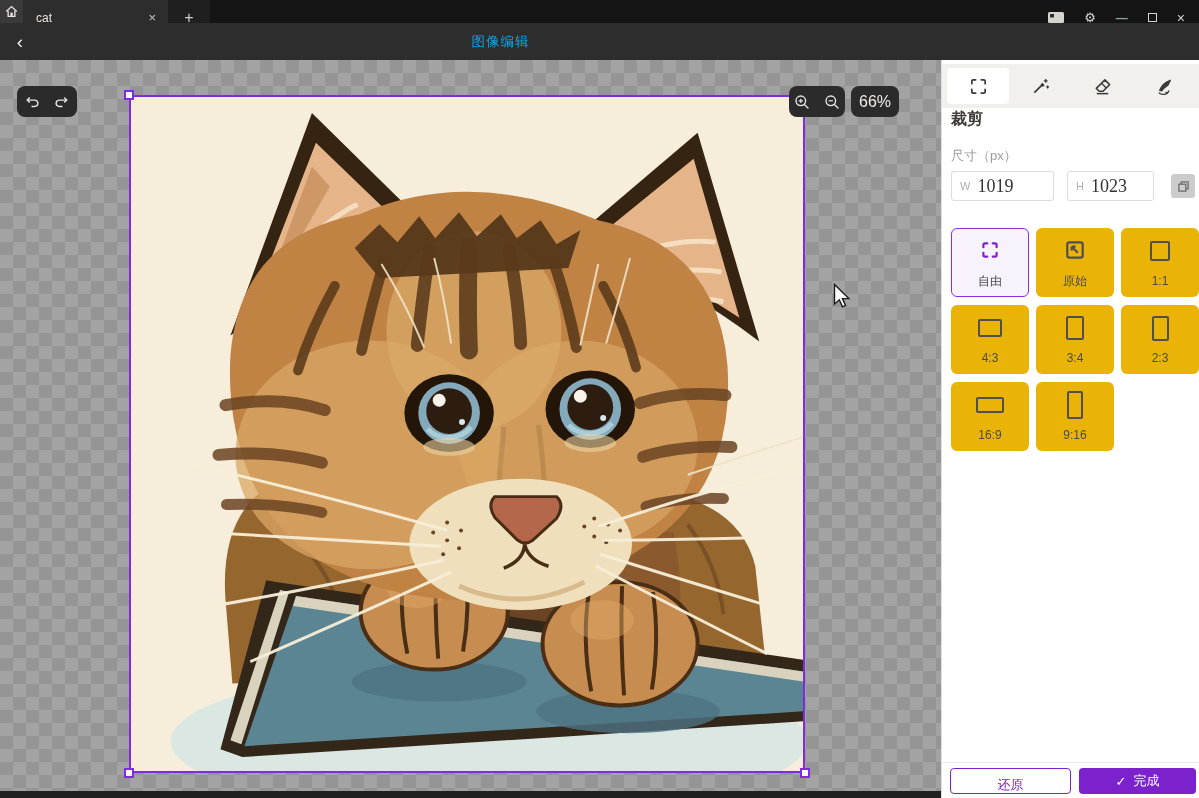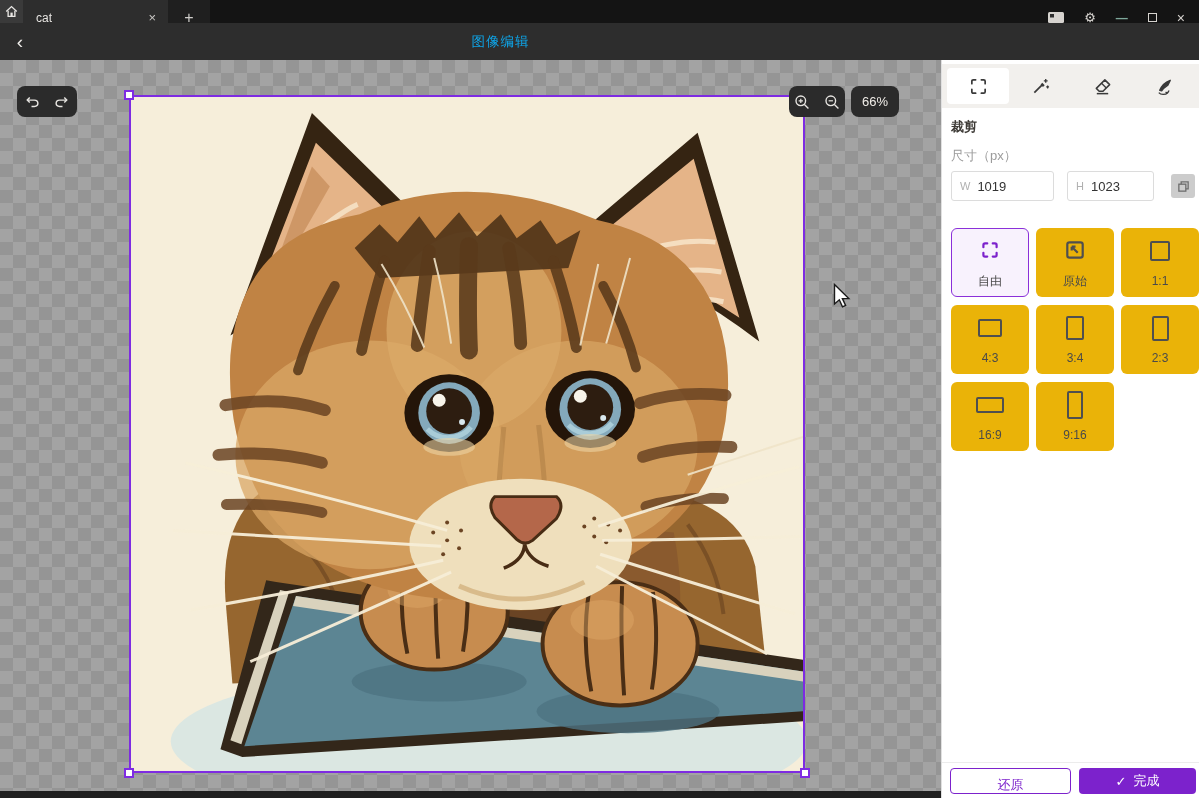--- a/index.html
+++ b/index.html
@@ -39,21 +39,21 @@
   .canvas { position:absolute; left:0; top:60px; width:941px; height:738px;
     background:conic-gradient(#a3a3a3 25%, #959595 0 50%, #a3a3a3 0 75%, #959595 0);
     background-size:26px 26px; }
   .canvas-bottom-strip { position:absolute; left:0; bottom:0; width:941px;
     height:7px; background:#202020; }
 
   .pill { position:absolute; background:#2b2b2b; border-radius:8px; height:31px;
     display:flex; align-items:center; justify-content:center; gap:14px; }
   .undo-pill { left:17px; top:26px; width:60px; }
   .zoom-pill { left:789px; top:26px; width:56px; }
-  .zoom-label { left:851px; top:26px; width:48px; color:#f0ede8; font-size:13px; }
+  .zoom-label { left:851px; top:26px; width:48px; color:#f0ede8; font-size:16px; }
   .pill svg { display:block; }
 
   .crop-box { position:absolute; left:129px; top:35px; width:676px; height:678px;
     border:2px solid #7e2be2; }
   .crop-box svg.art { position:absolute; left:0; top:0; width:672px; height:674px; }
   .handle { position:absolute; width:10px; height:10px; background:#fff;
     border:2px solid #7e2be2; }
   .h-tl { left:-7px; top:-7px; } .h-tr { right:-7px; top:-7px; }
   .h-bl { left:-7px; bottom:-7px; } .h-br { right:-7px; bottom:-7px; }
 
@@ -61,32 +61,32 @@
 
   
   .sidebar { position:absolute; left:941px; top:60px; width:258px; height:738px;
     background:#ffffff; border-left:1px solid #e0e0e0; }
   .tool-strip { position:absolute; left:0; top:4px; width:258px; height:44px;
     background:#f2f0ed; display:flex; padding:4px 5px; }
   .tool { flex:1; display:flex; align-items:center; justify-content:center;
     border-radius:4px; }
   .tool.selected { background:#ffffff; }
 
-  .panel-title { position:absolute; left:9px; top:58px; font-size:13px;
+  .panel-title { position:absolute; left:9px; top:49px; font-size:16px;
     font-weight:bold; color:#3f3c38; }
   .size-label { position:absolute; left:9px; top:87px; font-size:13px; color:#9b9b9b; }
 
   .size-input { position:absolute; top:111px; height:30px; border:1px solid #dcdcdc;
     border-radius:3px; background:#fff; display:flex; align-items:center;
     padding:0 8px; gap:7px; }
   .w-input { left:9px; width:103px; }
   .h-input { left:125px; width:87px; }
   .size-prefix { font-size:11px; color:#b0b0b0; }
-  .size-input input { border:none; outline:none; width:100%; font-size:13px;
-    color:#333; font-family:Liberation Sans, sans-serif; background:transparent; }
+  .size-input input { border:none; outline:none; width:100%; font-size:18px;
+    color:#333; font-family:Liberation Serif, serif; background:transparent; }
   .link-btn { position:absolute; left:229px; top:114px; width:24px; height:24px;
     background:#cccccc; border-radius:3px; display:flex; align-items:center;
     justify-content:center; }
 
   .ratio-grid { position:absolute; left:9px; top:168px; width:248px;
     display:grid; grid-template-columns:repeat(3,78px); grid-auto-rows:69px;
     gap:8px 7px; }
   .ratio-btn { background:#eab308; border:1.5px solid transparent; border-radius:6px;
     display:flex; flex-direction:column; align-items:center; justify-content:center;
     gap:9px; }

